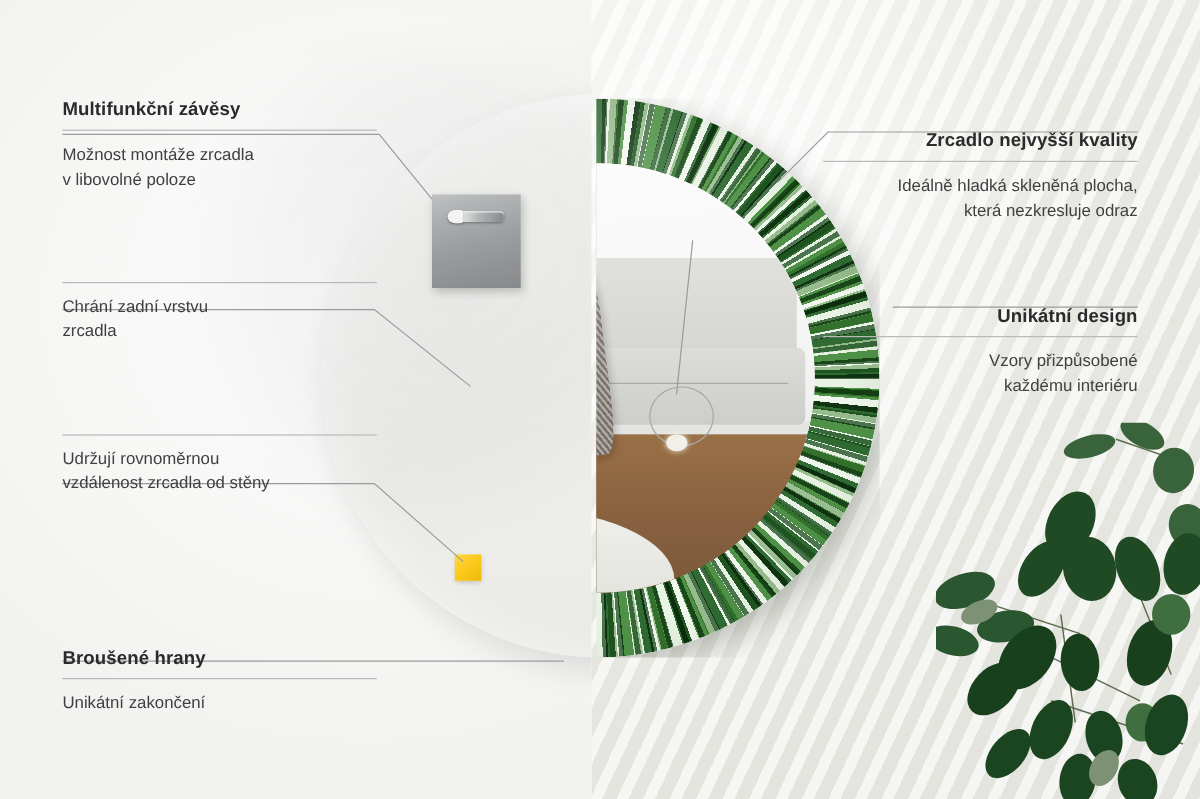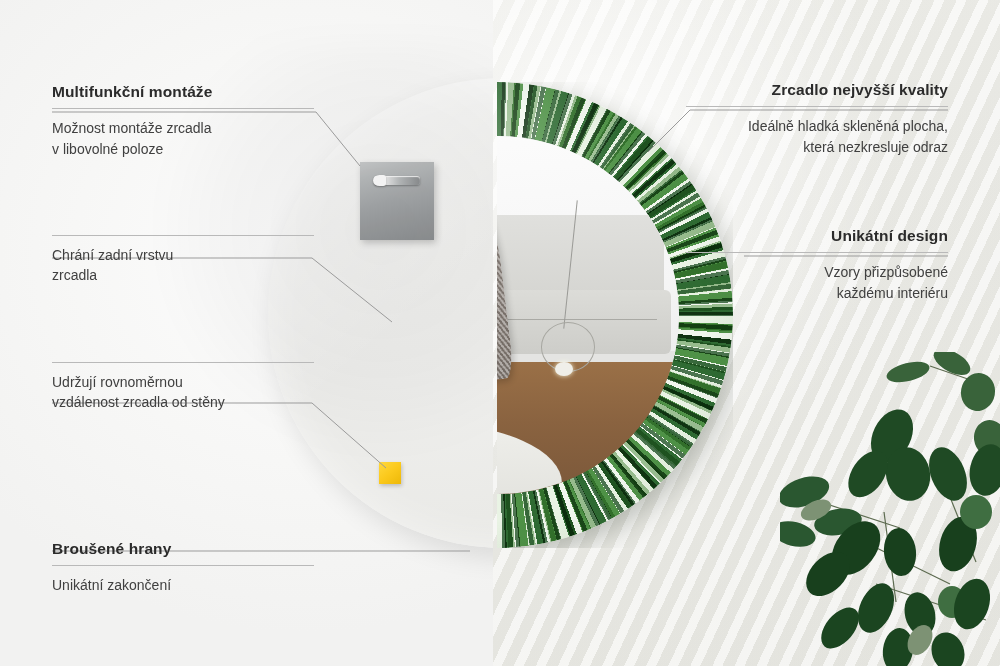--- a/index.html
+++ b/index.html
@@ -162,21 +162,21 @@
   .foliage svg{ width:100%; height:100%; display:block; }
 
   
   .callout{ position:absolute; }
   .c-title{
     font-size:15.5px; font-weight:bold; color:#2b2b2b; letter-spacing:.1px; line-height:1.25;
   }
   .c-rule{ height:1px; background:#b9b9b9; margin:7px 0 9px 0; }
   .c-body{ font-size:14px; color:#404040; line-height:1.45; }
   .left-align{ text-align:left; }
-  .right-align{ text-align:right; }
+  .right-align{ text-align:right;margin-top:28px; }
 
   
   .lines{ position:absolute; inset:0; width:1000px; height:666px; pointer-events:none; }
   .lines path{ fill:none; stroke:#9b9b9b; stroke-width:1; }
 </style>
 </head>
 <body>
 
 <div id="stage">
 
@@ -278,21 +278,21 @@
   <svg class="lines">
     <path d="M52 112 L316 112 L360 166"></path>
     <path d="M52 258 L312 258 L392 322"></path>
     <path d="M52 403 L312 403 L386 468"></path>
     <path d="M52 551 L470 551"></path>
     <path d="M948 110 L690 110 L648 152"></path>
     <path d="M948 256 L744 256"></path>
   </svg>
 
   <div class="callout left-align" style="left:52px; top:82px; width:262px;">
-    <div class="c-title">Multifunkční montáže</div>
+    <div class="c-title">Multifunkční závěsy</div>
     <div class="c-rule"></div>
     <div class="c-body" style="white-space:pre-line;">Možnost montáže zrcadla
 v libovolné poloze</div>
   </div>
 
   <div class="callout left-align" style="left:52px; top:228px; width:262px;">
     <div class="c-rule"></div>
     <div class="c-body" style="white-space:pre-line;">Chrání zadní vrstvu
 zrcadla</div>
   </div>

